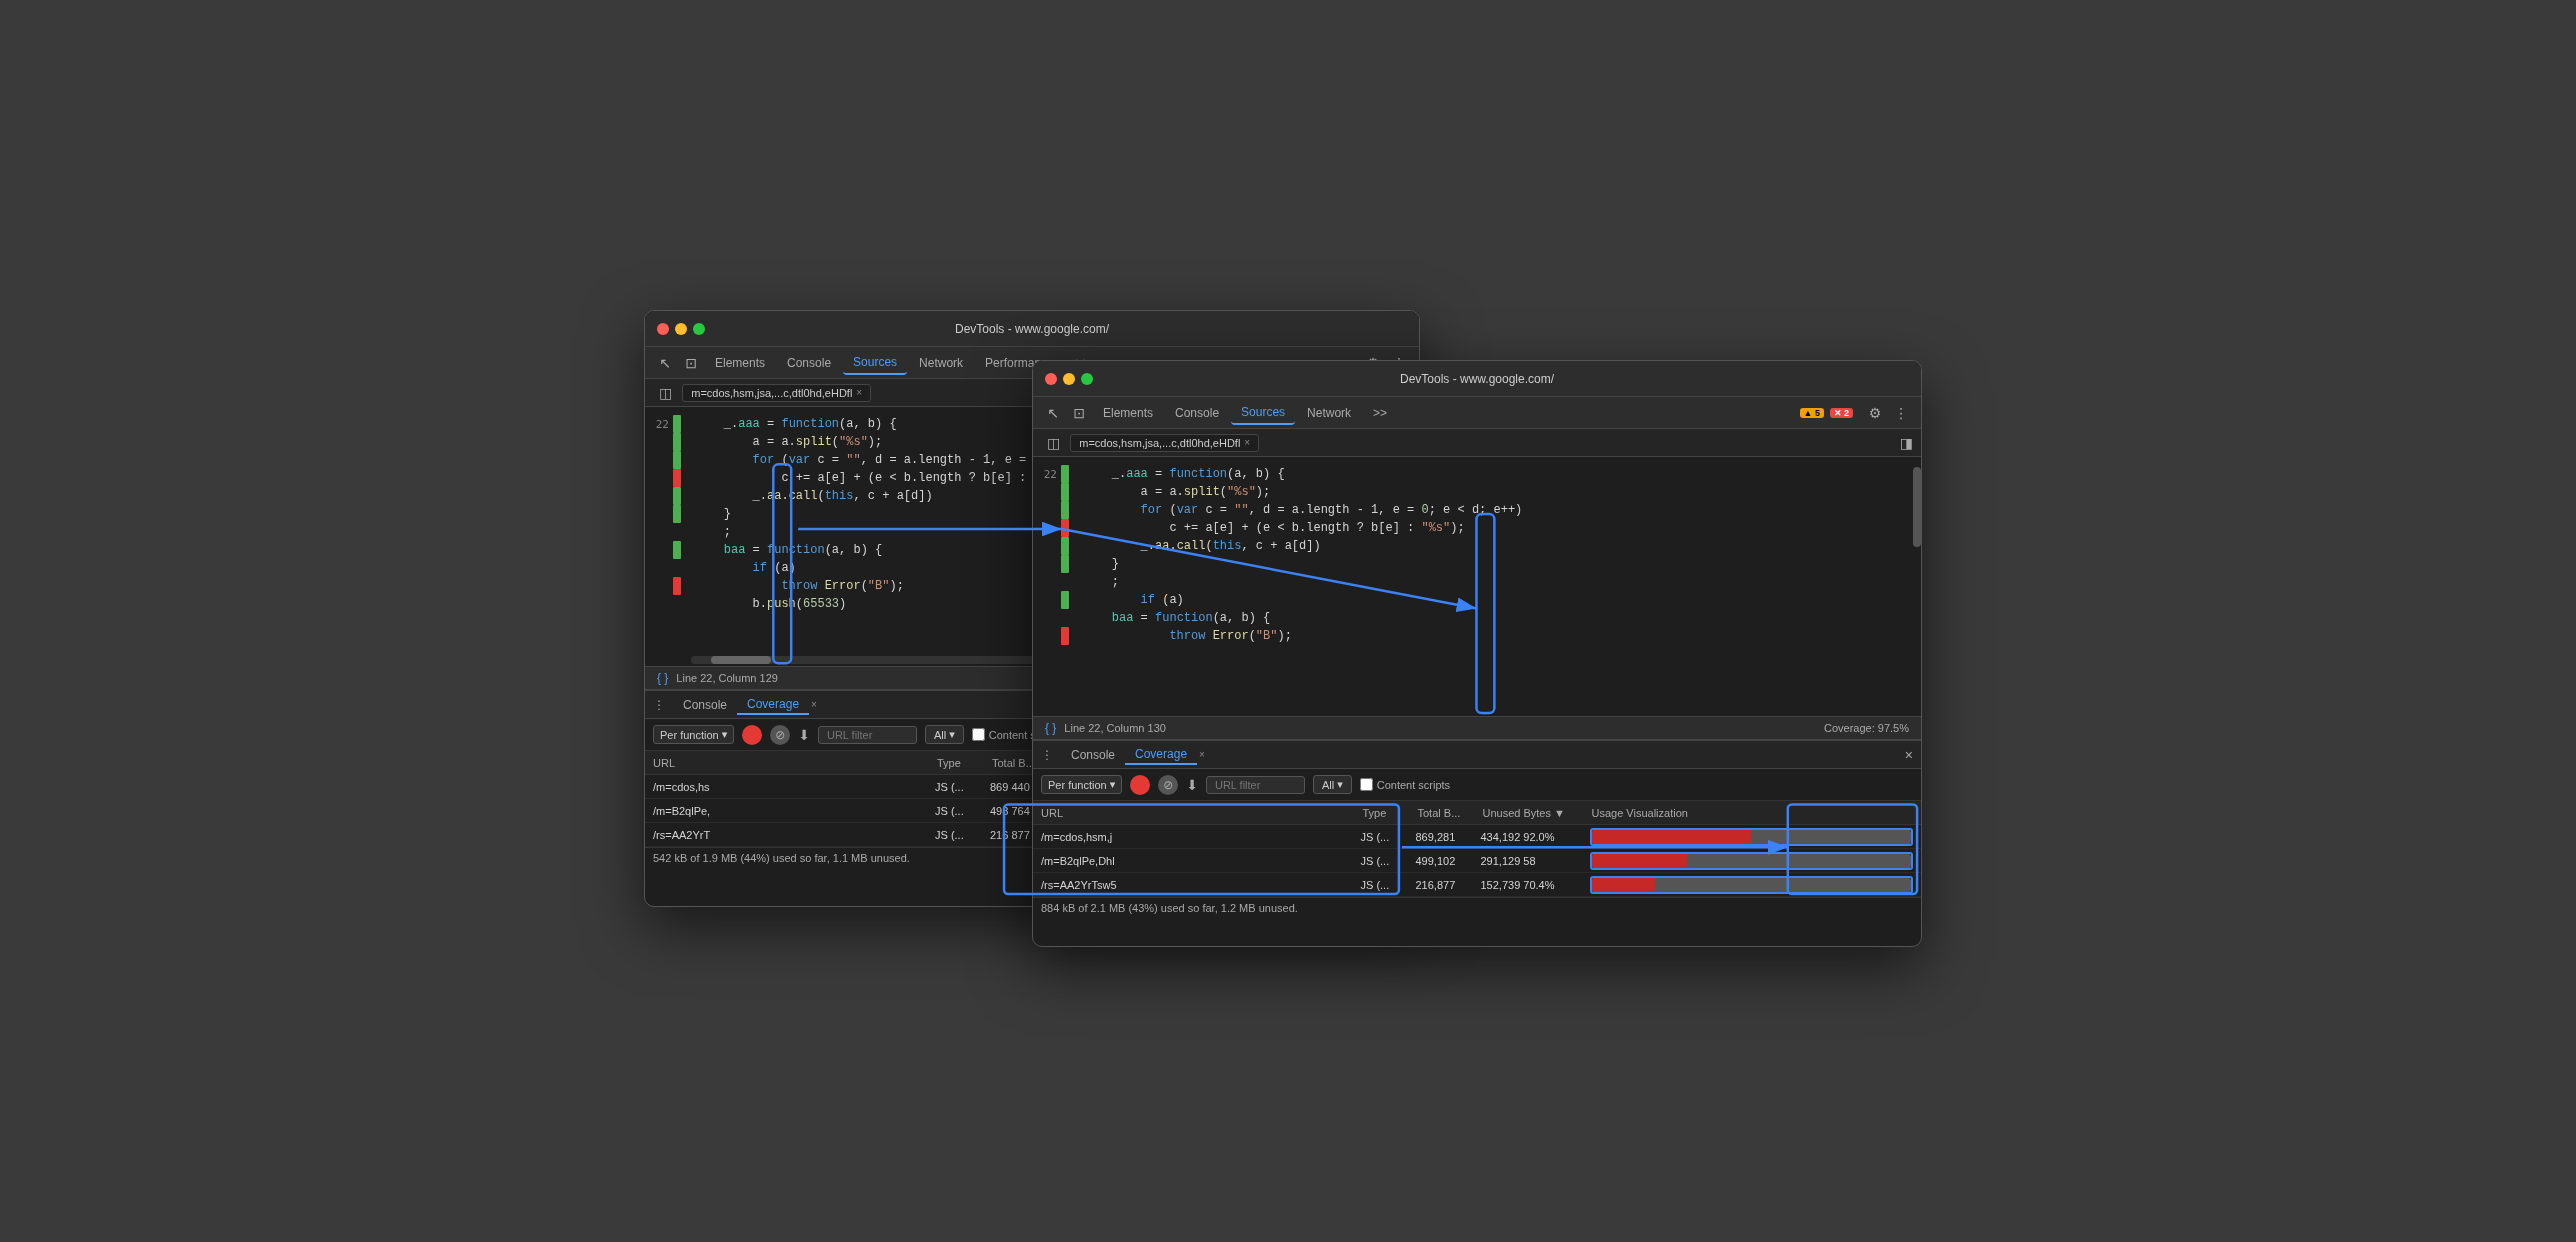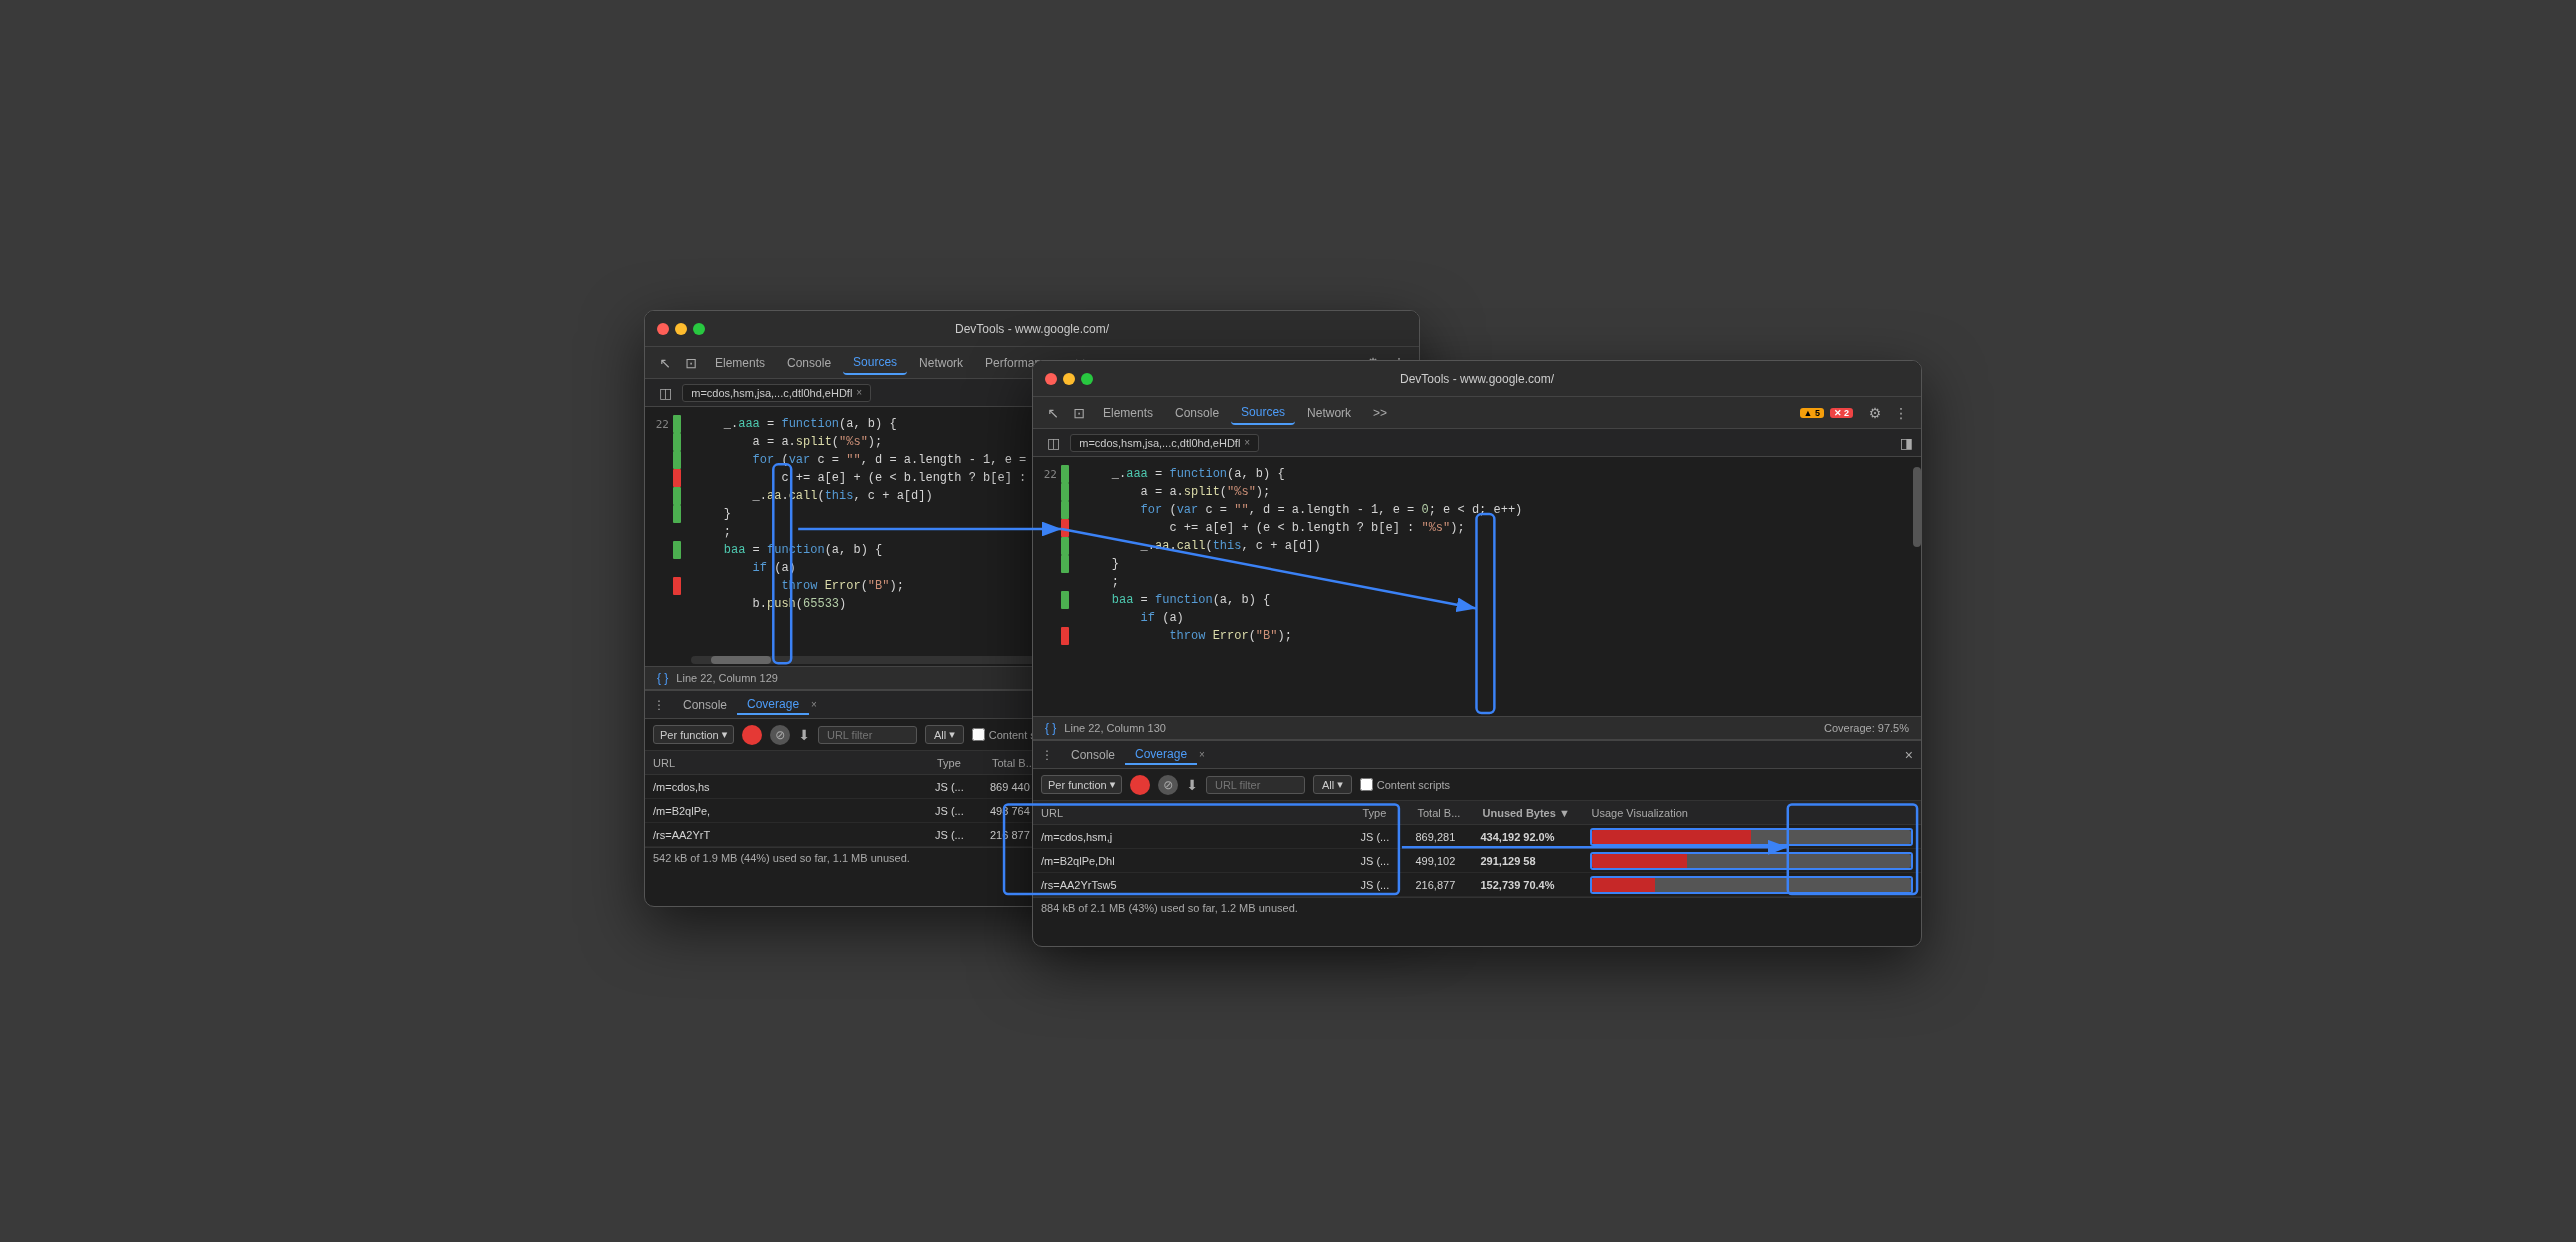--- a/index.html
+++ b/index.html
@@ -278,21 +278,21 @@
       background: #252526;
       border-bottom: 1px solid #333;
       color: #aaa;
       font-size: 11px;
       height: 24px;
     }
 
     .col-url { min-width: 99px; flex: 1; }
     .col-type { min-width: 55px; }
     .col-total { min-width: 65px; }
-    .col-unused { min-width: 70px; display: flex; align-items: center; gap: 3px; font-weight: bold; }
+    .col-unused { min-width: 70px; display: flex; align-items: center; gap: 3px; }
     .col-viz { flex: 1; }
 
     .table-row-item {
       display: flex;
       align-items: center;
       padding: 2px 8px;
       border-bottom: 1px solid #2a2a2a;
       color: #d4d4d4;
       font-size: 11px;
       height: 24px;
@@ -690,24 +690,24 @@
           </div>
           <div style="line-height:18px;">
             <span style="color:#d4d4d4;">&nbsp;&nbsp;&nbsp;&nbsp;&nbsp;&nbsp;&nbsp;&nbsp;&nbsp;&nbsp;&nbsp;&nbsp;c += a[e] + (e &lt; b.length ? b[e] : </span><span style="color:#ce9178;">"%s"</span><span style="color:#d4d4d4;">);</span>
           </div>
           <div style="line-height:18px;">
             <span style="color:#d4d4d4;">&nbsp;&nbsp;&nbsp;&nbsp;&nbsp;&nbsp;&nbsp;&nbsp;_.</span><span style="color:#dcdcaa;">aa</span><span style="color:#d4d4d4;">.</span><span style="color:#dcdcaa;">call</span><span style="color:#d4d4d4;">(</span><span style="color:#569cd6;">this</span><span style="color:#d4d4d4;">, c + a[d])</span>
           </div>
           <div style="line-height:18px;"><span style="color:#d4d4d4;">&nbsp;&nbsp;&nbsp;&nbsp;}</span></div>
           <div style="line-height:18px;"><span style="color:#d4d4d4;">&nbsp;&nbsp;&nbsp;&nbsp;;</span></div>
           <div style="line-height:18px;">
+            <span style="color:#d4d4d4;">&nbsp;&nbsp;&nbsp;&nbsp;&nbsp;&nbsp;&nbsp;&nbsp;</span><span style="color:#569cd6;">if</span><span style="color:#d4d4d4;"> (a)</span>
+          </div>
+          <div style="line-height:18px;">
             <span style="color:#d4d4d4;">&nbsp;&nbsp;&nbsp;&nbsp;</span><span style="color:#4ec9b0;">baa</span><span style="color:#d4d4d4;"> = </span><span style="color:#569cd6;">function</span><span style="color:#d4d4d4;">(a, b) {</span>
-          </div>
-          <div style="line-height:18px;">
-            <span style="color:#d4d4d4;">&nbsp;&nbsp;&nbsp;&nbsp;&nbsp;&nbsp;&nbsp;&nbsp;</span><span style="color:#569cd6;">if</span><span style="color:#d4d4d4;"> (a)</span>
           </div>
           <div style="line-height:18px;">
             <span style="color:#d4d4d4;">&nbsp;&nbsp;&nbsp;&nbsp;&nbsp;&nbsp;&nbsp;&nbsp;&nbsp;&nbsp;&nbsp;&nbsp;</span><span style="color:#569cd6;">throw</span><span style="color:#d4d4d4;"> </span><span style="color:#dcdcaa;">Error</span><span style="color:#d4d4d4;">(</span><span style="color:#ce9178;">"B"</span><span style="color:#d4d4d4;">);</span>
           </div>
         </div>
 
         <div style="width:8px; background:#1e1e1e; flex-shrink:0;">
           <div style="width:8px; height:80px; background:#555; border-radius:4px; margin-top:10px;"></div>
         </div>
       </div>

